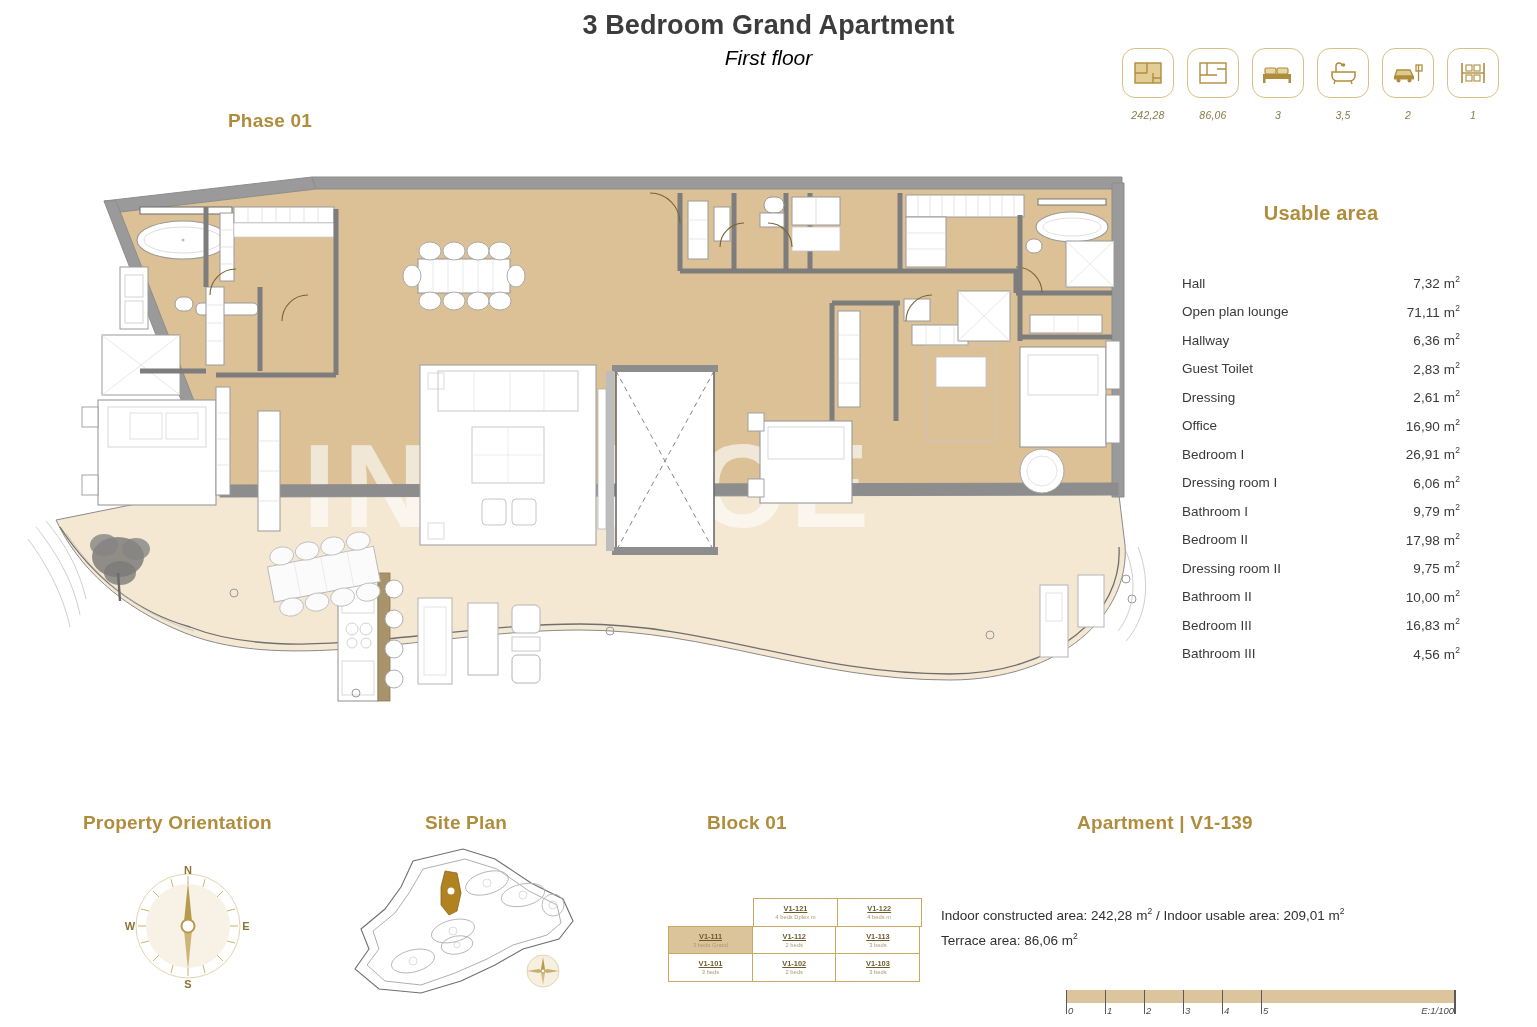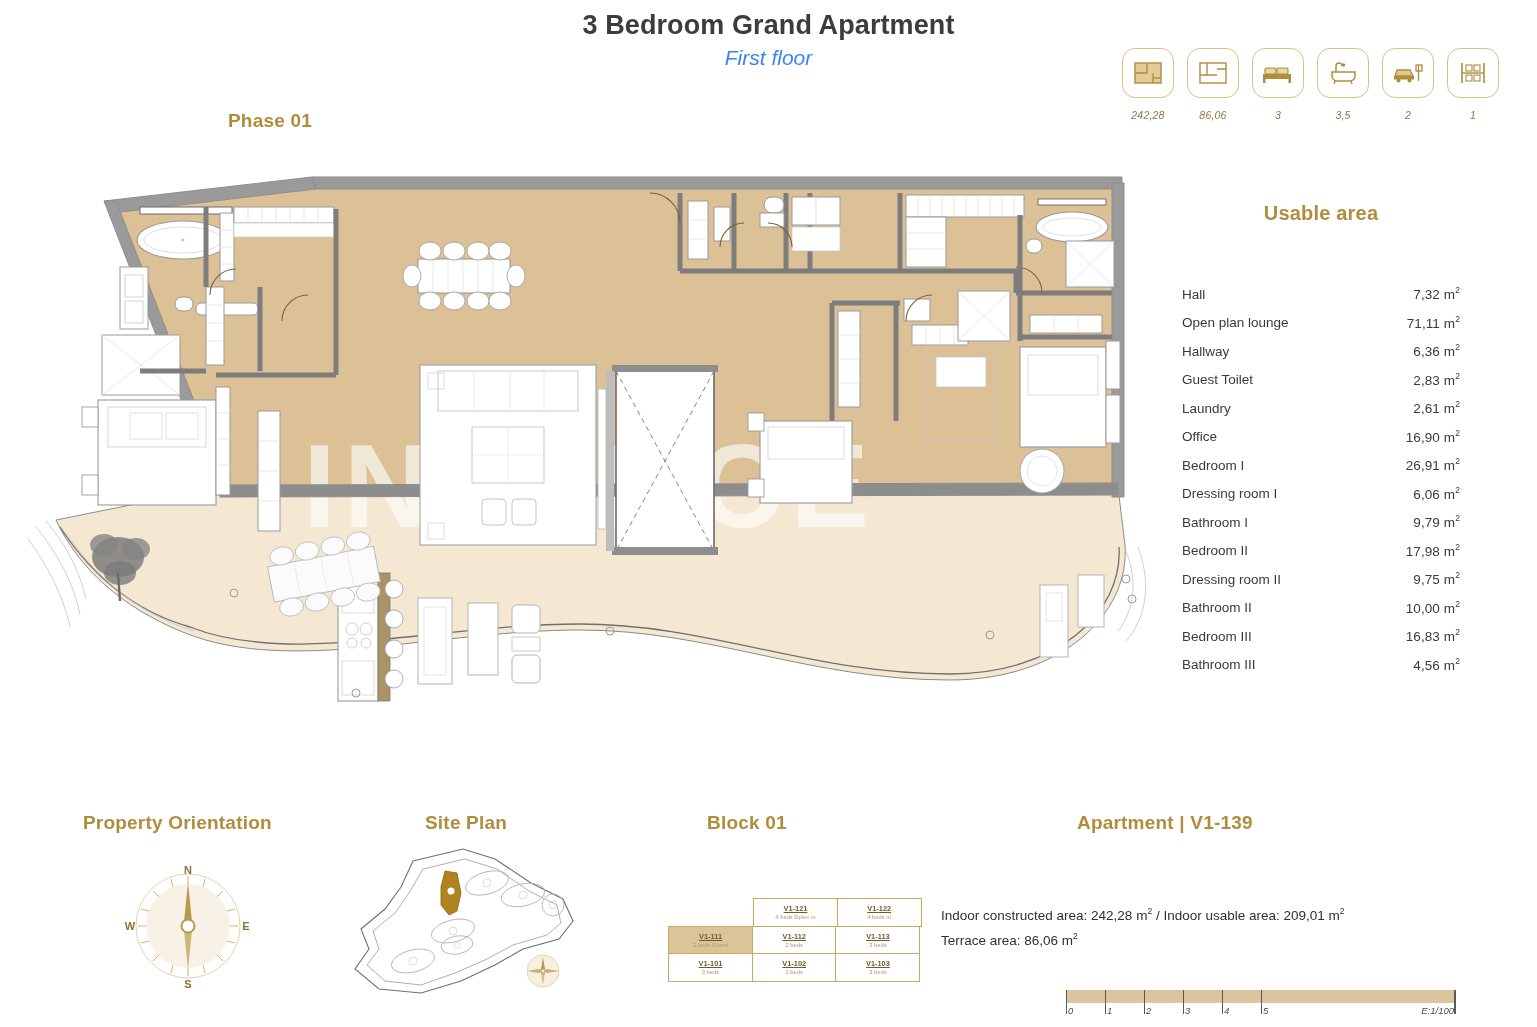--- a/index.html
+++ b/index.html
@@ -17,21 +17,21 @@
     background: #ffffff;
   }
 
   
   #title-block { position: absolute; left: 0; top: 8px; width: 1537px; text-align: center; }
   #main-title {
     font-size: 27px; font-weight: bold; color: #3c3c3c;
     letter-spacing: .1px; line-height: 34px;
   }
   #sub-title {
-    font-size: 21px; font-style: italic; color: #3b82f6;
+    font-size: 21px; font-style: italic; color: #000000;
     line-height: 30px; margin-top: 1px;
   }
   #phase-label {
     position: absolute; left: 228px; top: 110px;
     font-size: 19px; font-weight: bold; color: #b08d3d;
     letter-spacing: .2px;
   }
 
   
   #spec-strip {
@@ -48,21 +48,21 @@
   }
   .spec-value {
     margin-top: 11px; font-size: 10.5px; font-style: italic;
     color: #8a7a46; letter-spacing: .2px;
   }
 
   
   #usable-panel { position: absolute; left: 1182px; top: 202px; width: 278px; }
   #usable-title {
     font-size: 20px; font-weight: bold; color: #b08d3d;
-    text-align: center; letter-spacing: .2px; margin-bottom: 53px;
+    text-align: center; letter-spacing: .2px; margin-bottom: 42px;
   }
   .area-row {
     display: flex; justify-content: space-between; align-items: baseline;
     font-size: 13.5px; color: #3a3a3a; line-height: 24px;
   }
   .area-name { white-space: nowrap; }
   .area-val { white-space: nowrap; letter-spacing: .1px; }
   .area-val sup { font-size: 8.5px; vertical-align: super; }
 
   
@@ -227,21 +227,21 @@
     </div>
     <div class="area-row">
       <span class="area-name">Hallway</span>
       <span class="area-val"><span>6,36 m</span><sup>2</sup></span>
     </div>
     <div class="area-row">
       <span class="area-name">Guest Toilet</span>
       <span class="area-val"><span>2,83 m</span><sup>2</sup></span>
     </div>
     <div class="area-row">
-      <span class="area-name">Laundry</span>
+      <span class="area-name">Dressing</span>
       <span class="area-val"><span>2,61 m</span><sup>2</sup></span>
     </div>
     <div class="area-row">
       <span class="area-name">Office</span>
       <span class="area-val"><span>16,90 m</span><sup>2</sup></span>
     </div>
     <div class="area-row">
       <span class="area-name">Bedroom I</span>
       <span class="area-val"><span>26,91 m</span><sup>2</sup></span>
     </div>

